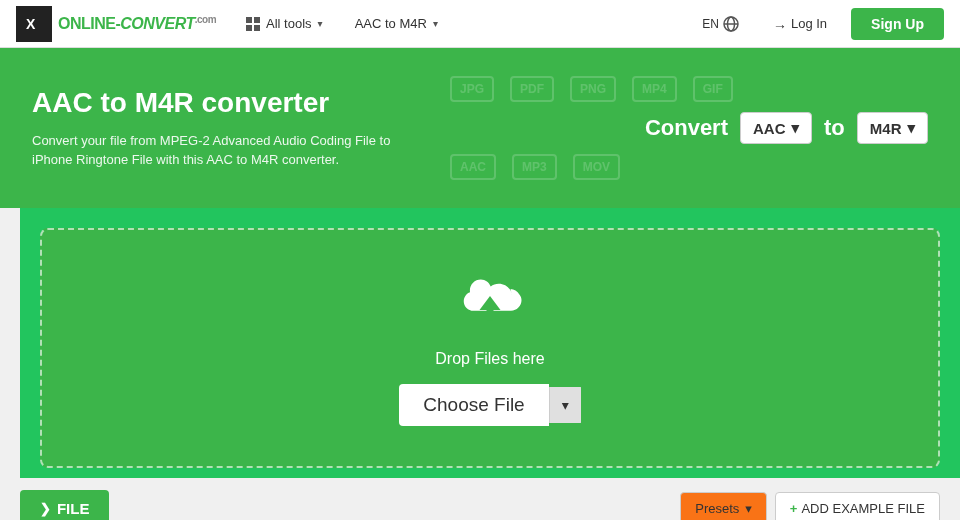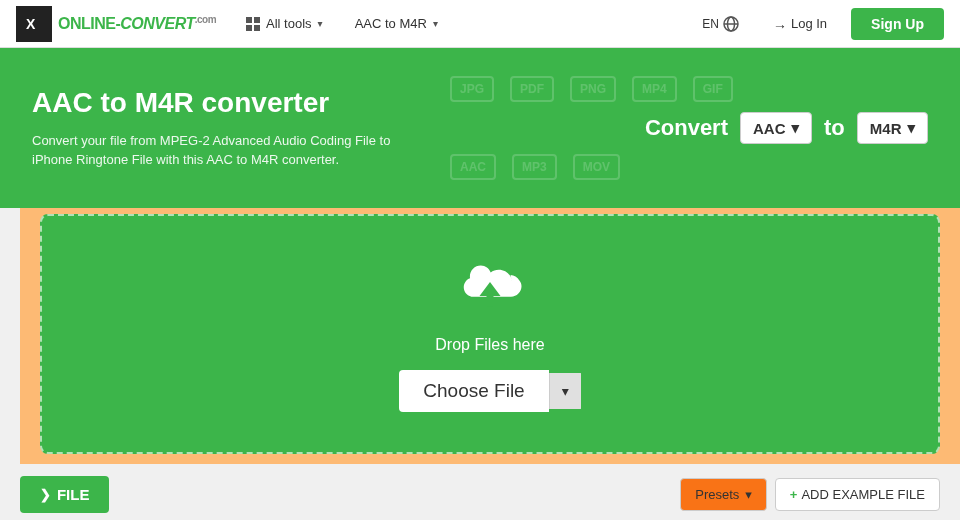--- a/index.html
+++ b/index.html
@@ -177,22 +177,22 @@
       border: 2px solid #fff;
       border-radius: 4px;
       padding: 4px 8px;
       color: #fff;
       font-size: 12px;
       font-weight: bold;
     }
 
     
     .main {
-      background: #fdba74;
-      padding: 6px 20px 10px;
+      background: #22c55e;
+      padding: 20px 20px 10px;
       margin-left: 20px;
     }
     .drop-zone {
       background: #3cb54a;
       border: 2px dashed rgba(255,255,255,0.6);
       border-radius: 8px;
       margin: 0 auto;
       display: flex;
       flex-direction: column;
       align-items: center;

